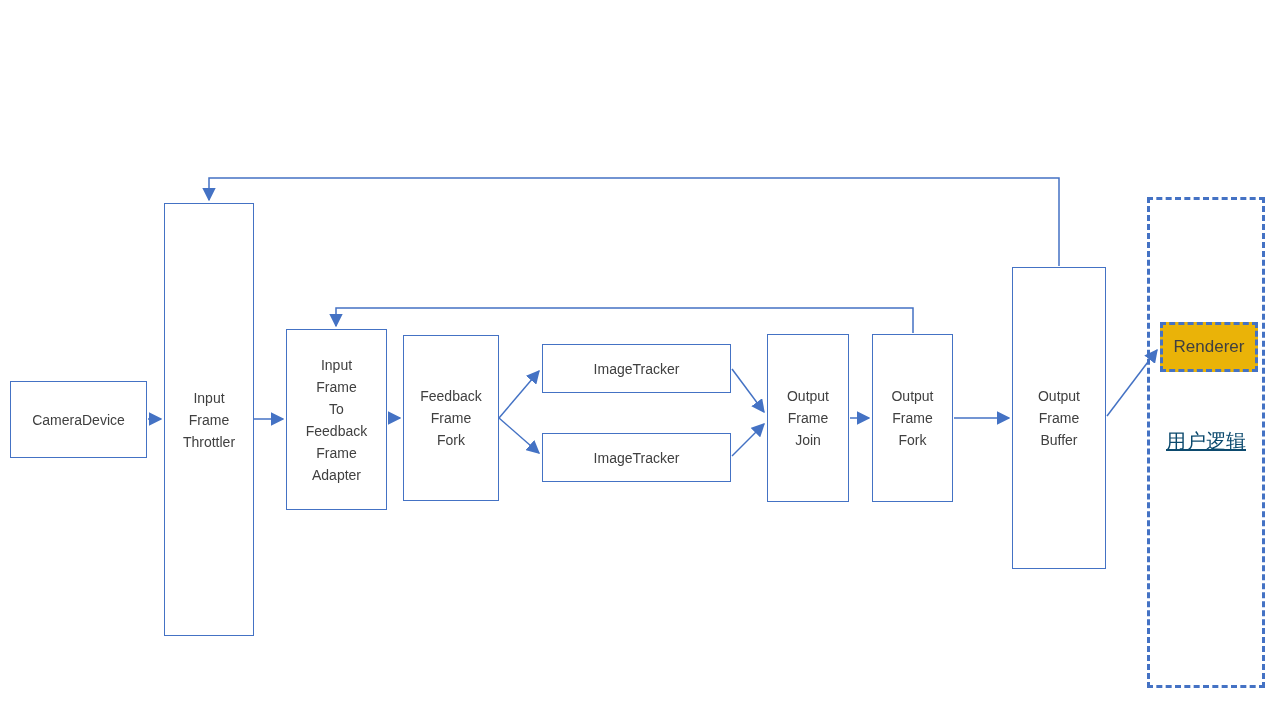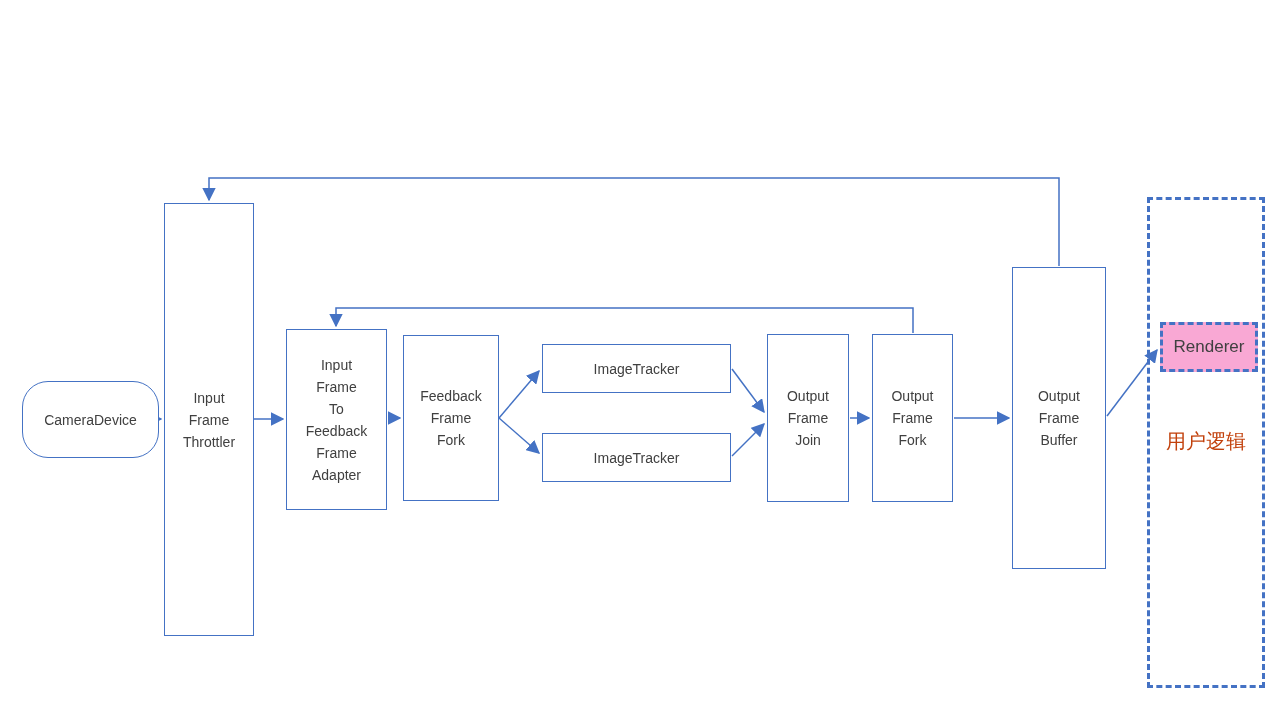--- a/index.html
+++ b/index.html
@@ -32,46 +32,47 @@
   .dashed {
     position: absolute;
     box-sizing: border-box;
     border: 3px dashed #4472C4;
     background: transparent;
   }
   .dashed-label {
     position: absolute;
     box-sizing: border-box;
     border: 3px dashed #4472C4;
-    background: #f9a8d4;
+    background: #eab308;
     display: flex;
     align-items: center;
     justify-content: center;
     text-align: center;
     color: #404040;
     font-size: 17px;
     line-height: 22px;
   }
   .free-text {
     position: absolute;
-    color: #c2410c;
+    color: #0c4a6e;
     font-size: 20px;
     line-height: 26px;
     text-align: center;
     white-space: nowrap;
+    text-decoration: underline;
   }
   svg.edges {
     position: absolute;
     left: 0;
     top: 0;
     pointer-events: none;
   }
 
   
-  #camera-device        { left: 22px;   top: 381px; width: 137px; height: 77px; border-radius: 26px;  }
+  #camera-device        { left: 10px;   top: 381px; width: 137px; height: 77px;  }
   #input-frame-throttler{ left: 164px;  top: 203px; width: 90px;  height: 433px; }
   #feedback-adapter     { left: 286px;  top: 329px; width: 101px; height: 181px; }
   #feedback-frame-fork  { left: 403px;  top: 335px; width: 96px;  height: 166px; }
   #image-tracker-top    { left: 542px;  top: 344px; width: 189px; height: 49px;  }
   #image-tracker-bottom { left: 542px;  top: 433px; width: 189px; height: 49px;  }
   #output-frame-join    { left: 767px;  top: 334px; width: 82px;  height: 168px; }
   #output-frame-fork    { left: 872px;  top: 334px; width: 81px;  height: 168px; }
   #output-frame-buffer  { left: 1012px; top: 267px; width: 94px;  height: 302px; }
   #user-logic-container { left: 1147px; top: 197px; width: 118px; height: 491px; }
   #renderer             { left: 1160px; top: 322px; width: 98px;  height: 50px;  }

